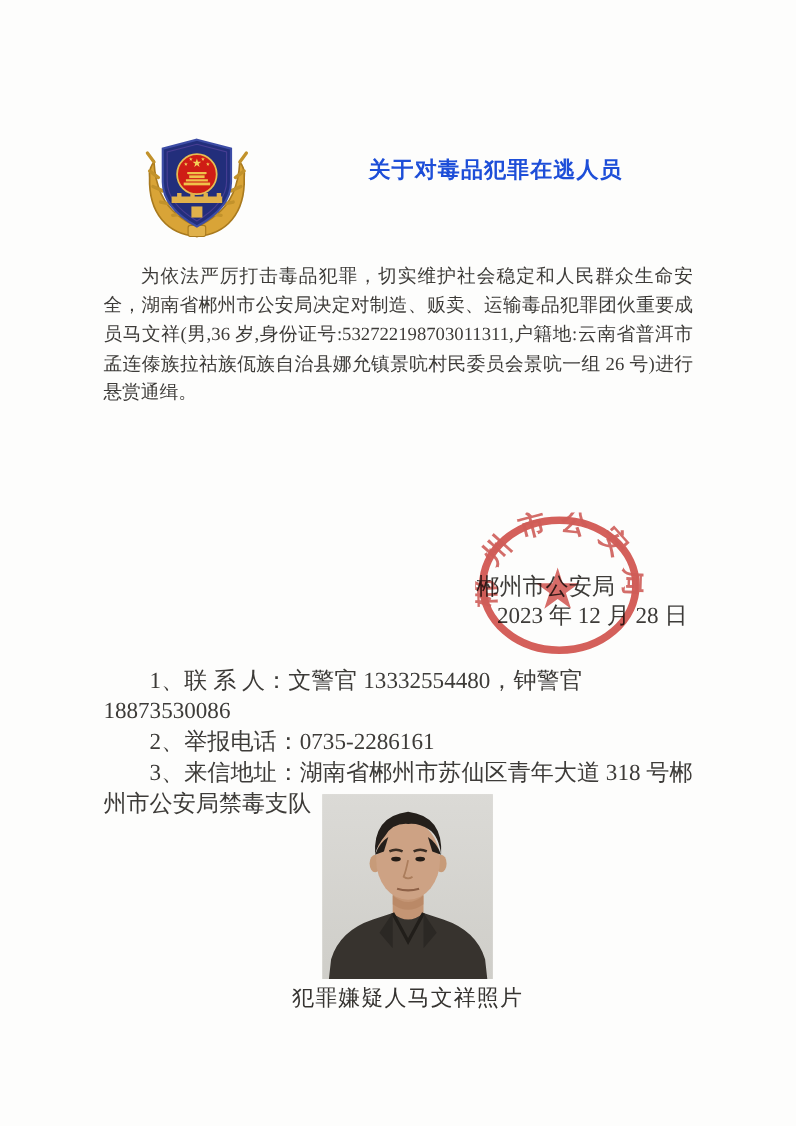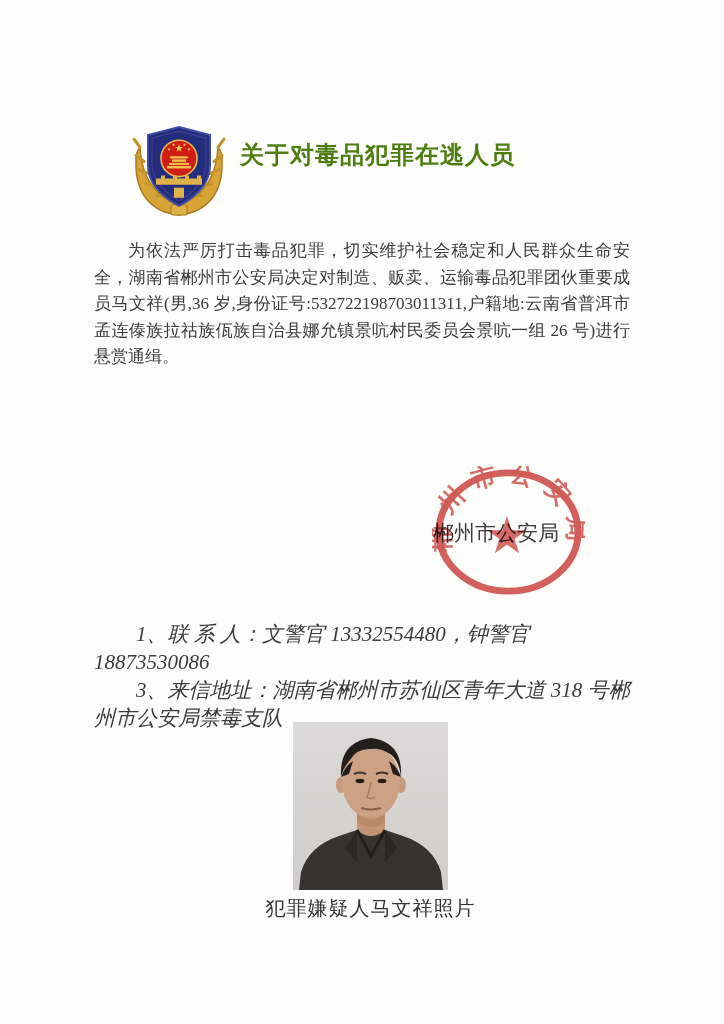--- a/index.html
+++ b/index.html
@@ -16,23 +16,23 @@
 
   
   .emblem {
     position:absolute; left:128px; top:121px;
     width:102px; height:97px;
   }
   .emblem svg { width:100%; height:100%; display:block; }
   .title {
     position:absolute; left:240px; top:136px; width:326px;
     margin:0;
-    text-align:left;
-    font-size:24px; line-height:38px; font-weight:bold;
-    color:#4d7c0f;
+    text-align:right;
+    font-size:20px; line-height:38px; font-weight:bold;
+    color:#1d4ed8;
     letter-spacing:1px;
   }
 
   
   .body-text {
     position:absolute; left:94px; top:238px; width:536px;
     font-size:17px; line-height:26.5px;
     text-align:justify;
   }
   .body-text p { margin:0; text-indent:2em; }
@@ -53,22 +53,22 @@
     z-index:2;
     opacity:0.85;
     mix-blend-mode:multiply;
     filter:blur(0.4px);
     pointer-events:none;
   }
   .seal svg { width:100%; height:100%; display:block; }
 
   
   .contacts {
-    position:absolute; left:94px; top:620px; width:540px;
-    font-size:21px; line-height:28px;font-style:italic;
+    position:absolute; left:94px; top:604px; width:540px;
+    font-size:21px; line-height:28px;
   }
   .contacts p { margin:0; text-indent:2em; }
 
   
   .photo-block {
     position:absolute; left:250px; top:722px; width:241px;
     margin:0;
     text-align:center;
   }
   .photo-frame {
@@ -127,35 +127,37 @@
   <h1 class="title">
     <span>关于对毒品犯罪在逃人员</span><br>
   </h1>
 
   <div class="body-text">
     <p>为依法严厉打击毒品犯罪，切实维护社会稳定和人民群众生命安全，湖南省郴州市公安局决定对制造、贩卖、运输毒品犯罪团伙重要成员马文祥(男,36 岁,身份证号:532722198703011311,户籍地:云南省普洱市孟连傣族拉祜族佤族自治县娜允镇景吭村民委员会景吭一组 26 号)进行悬赏通缉。</p>
   </div>
 
   <div class="signature">
     <div class="agency-line">郴州市公安局</div>
+    <div class="date-line">2023 年 12 月 28 日</div>
   </div>
 
   <div class="seal">
     <svg viewBox="0 0 200 172" preserveAspectRatio="none" aria-hidden="true">
       <ellipse cx="100" cy="86" rx="91" ry="77" fill="none" stroke="#cf453f" stroke-width="9"></ellipse>
       <path id="seal-arc" d="M29,114 A78,66 0 1 1 171,114" fill="none"></path>
       <text font-size="32" fill="#c8413c" letter-spacing="14" font-family="Liberation Serif, DejaVu Serif, serif" font-weight="bold" opacity="0.9">
         <textPath href="#seal-arc" startOffset="50%" text-anchor="middle">郴州市公安局</textPath>
       </text>
       <path transform="translate(98,92) scale(27)" fill="#cf4a44" opacity="0.95" d="M0,-1 L0.2245,-0.309 L0.951,-0.309 L0.363,0.118 L0.588,0.809 L0,0.382 L-0.588,0.809 L-0.363,0.118 L-0.951,-0.309 L-0.2245,-0.309 Z"></path>
     </svg>
   </div>
 
   <div class="contacts">
     <p>1、联 系 人：文警官 13332554480，钟警官 18873530086</p>
+    <p>2、举报电话：0735-2286161</p>
     <p>3、来信地址：湖南省郴州市苏仙区青年大道 318 号郴州市公安局禁毒支队</p>
   </div>
 
   <figure class="photo-block">
     <div class="photo-frame">
       <svg viewBox="0 0 155 168" preserveAspectRatio="none" aria-hidden="true">
         <defs>
           <linearGradient id="pbg" x1="0" y1="0" x2="0" y2="1">
             <stop offset="0" stop-color="#dbdad6"></stop>
             <stop offset="1" stop-color="#cfcec9"></stop>

